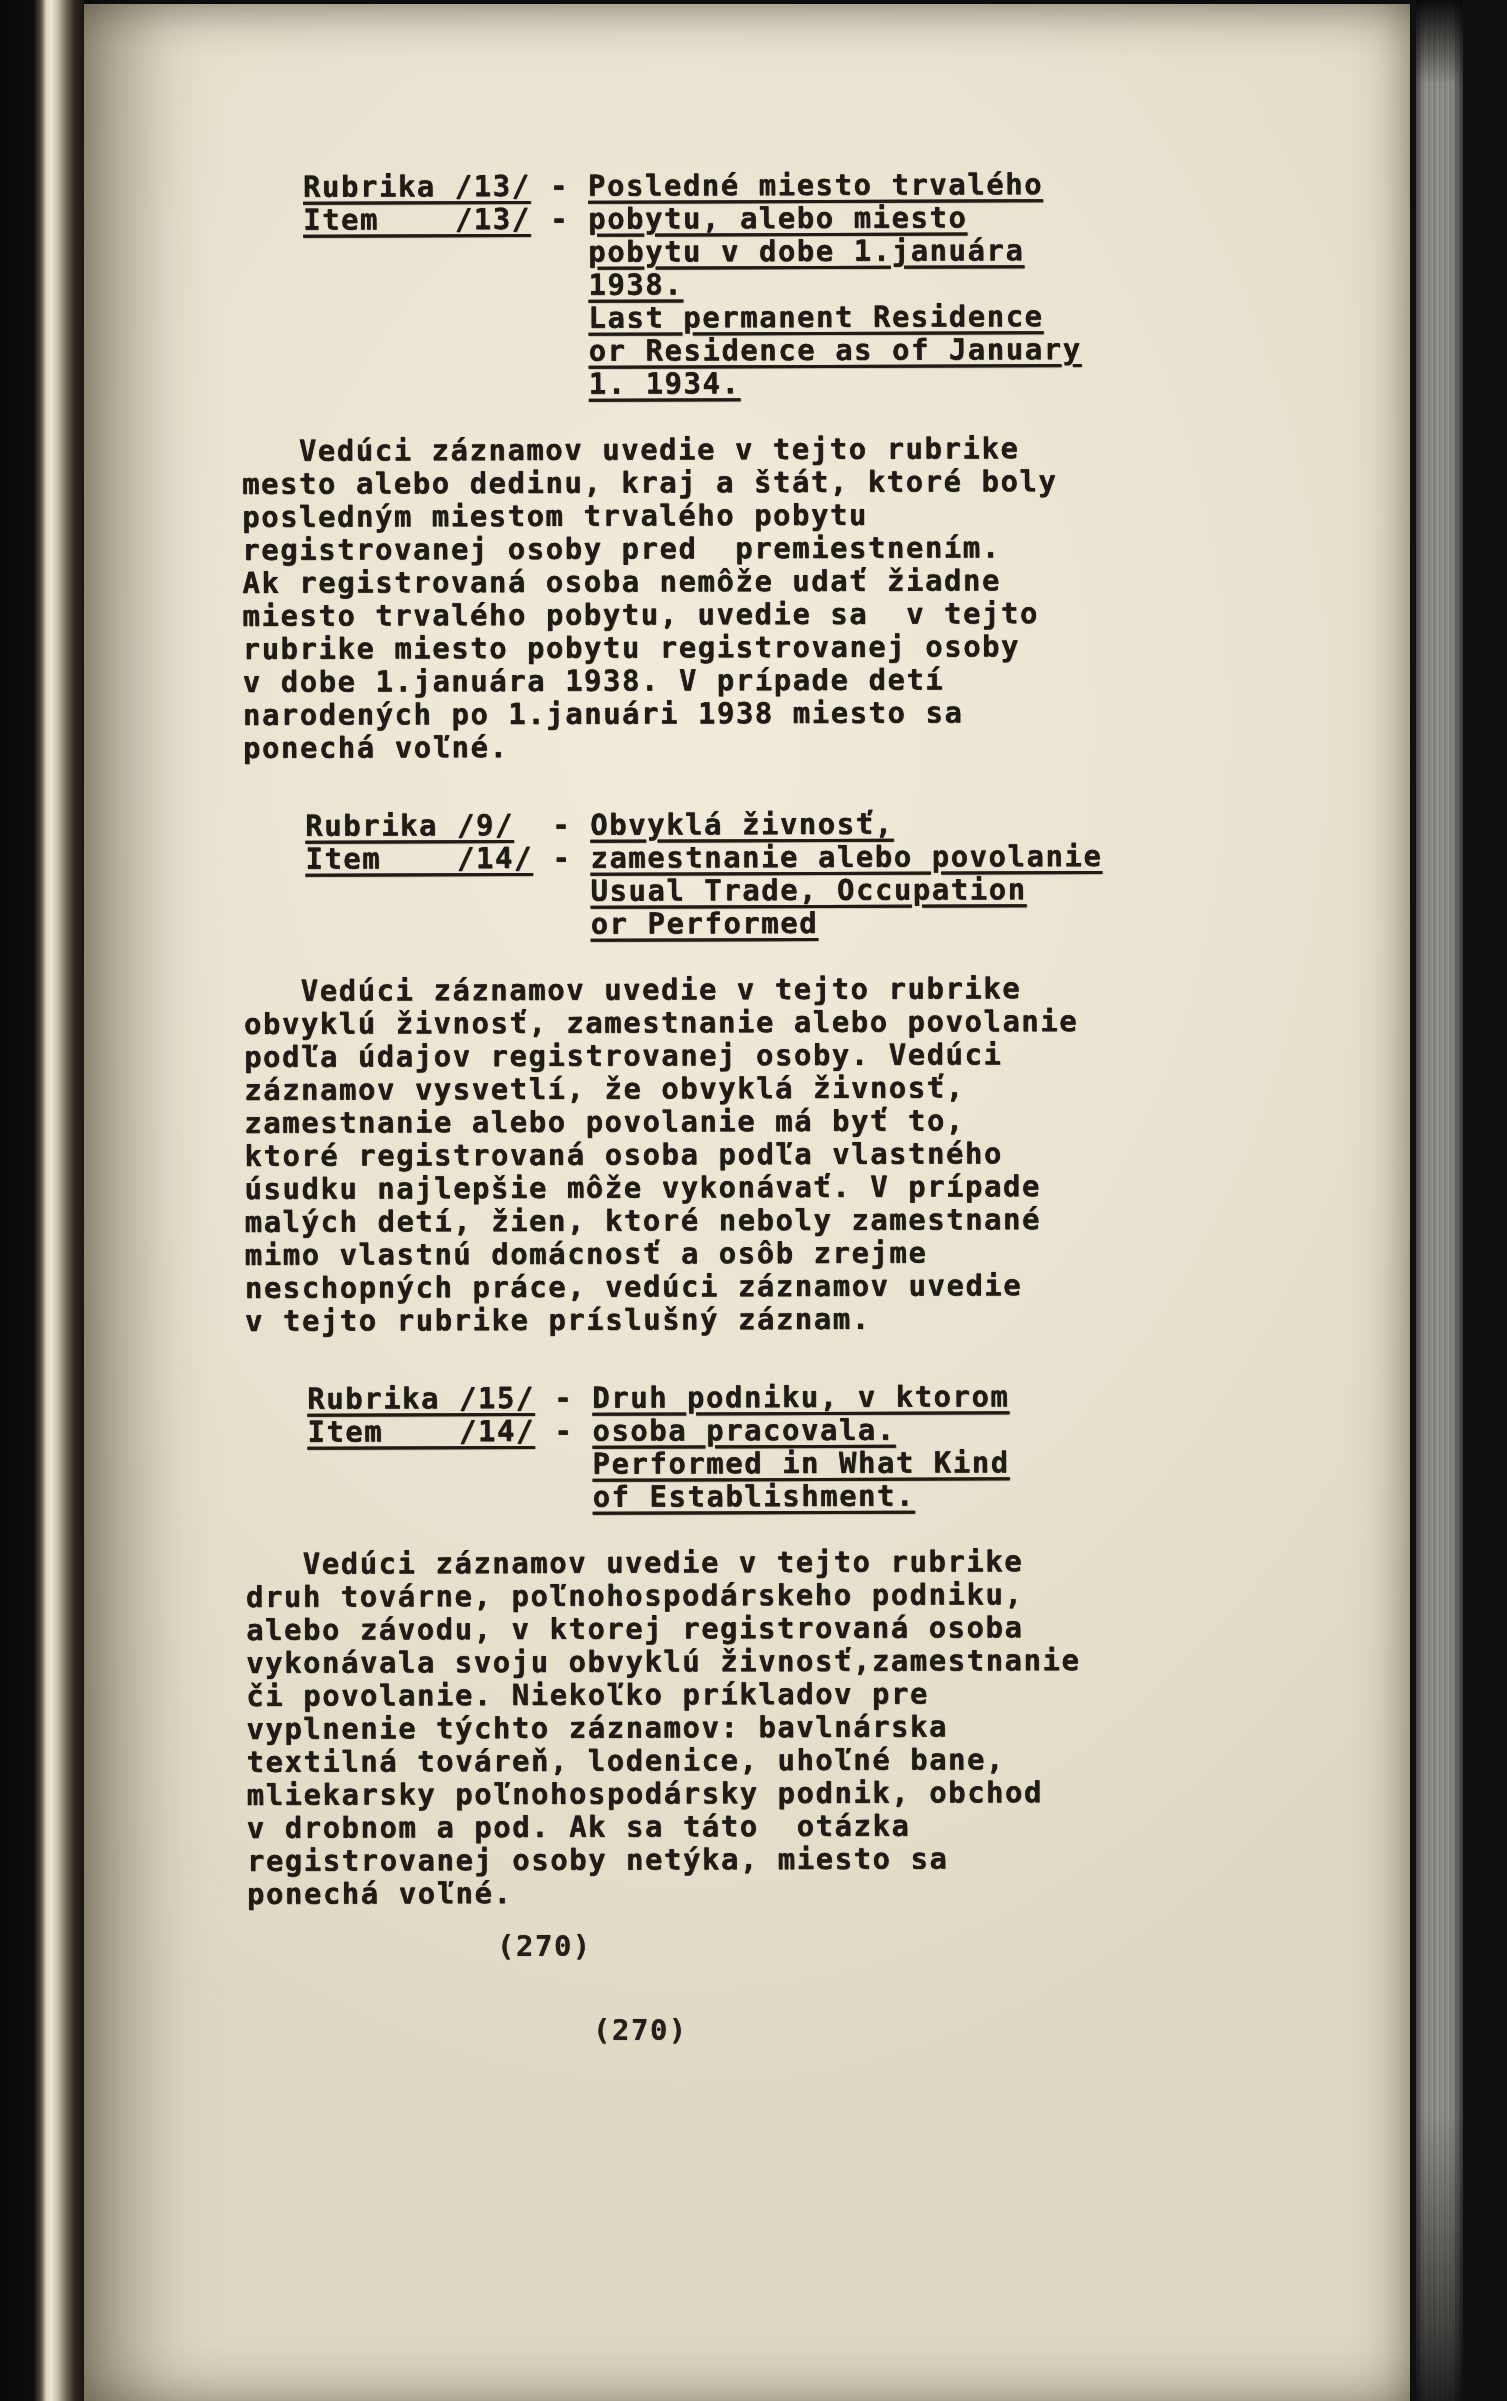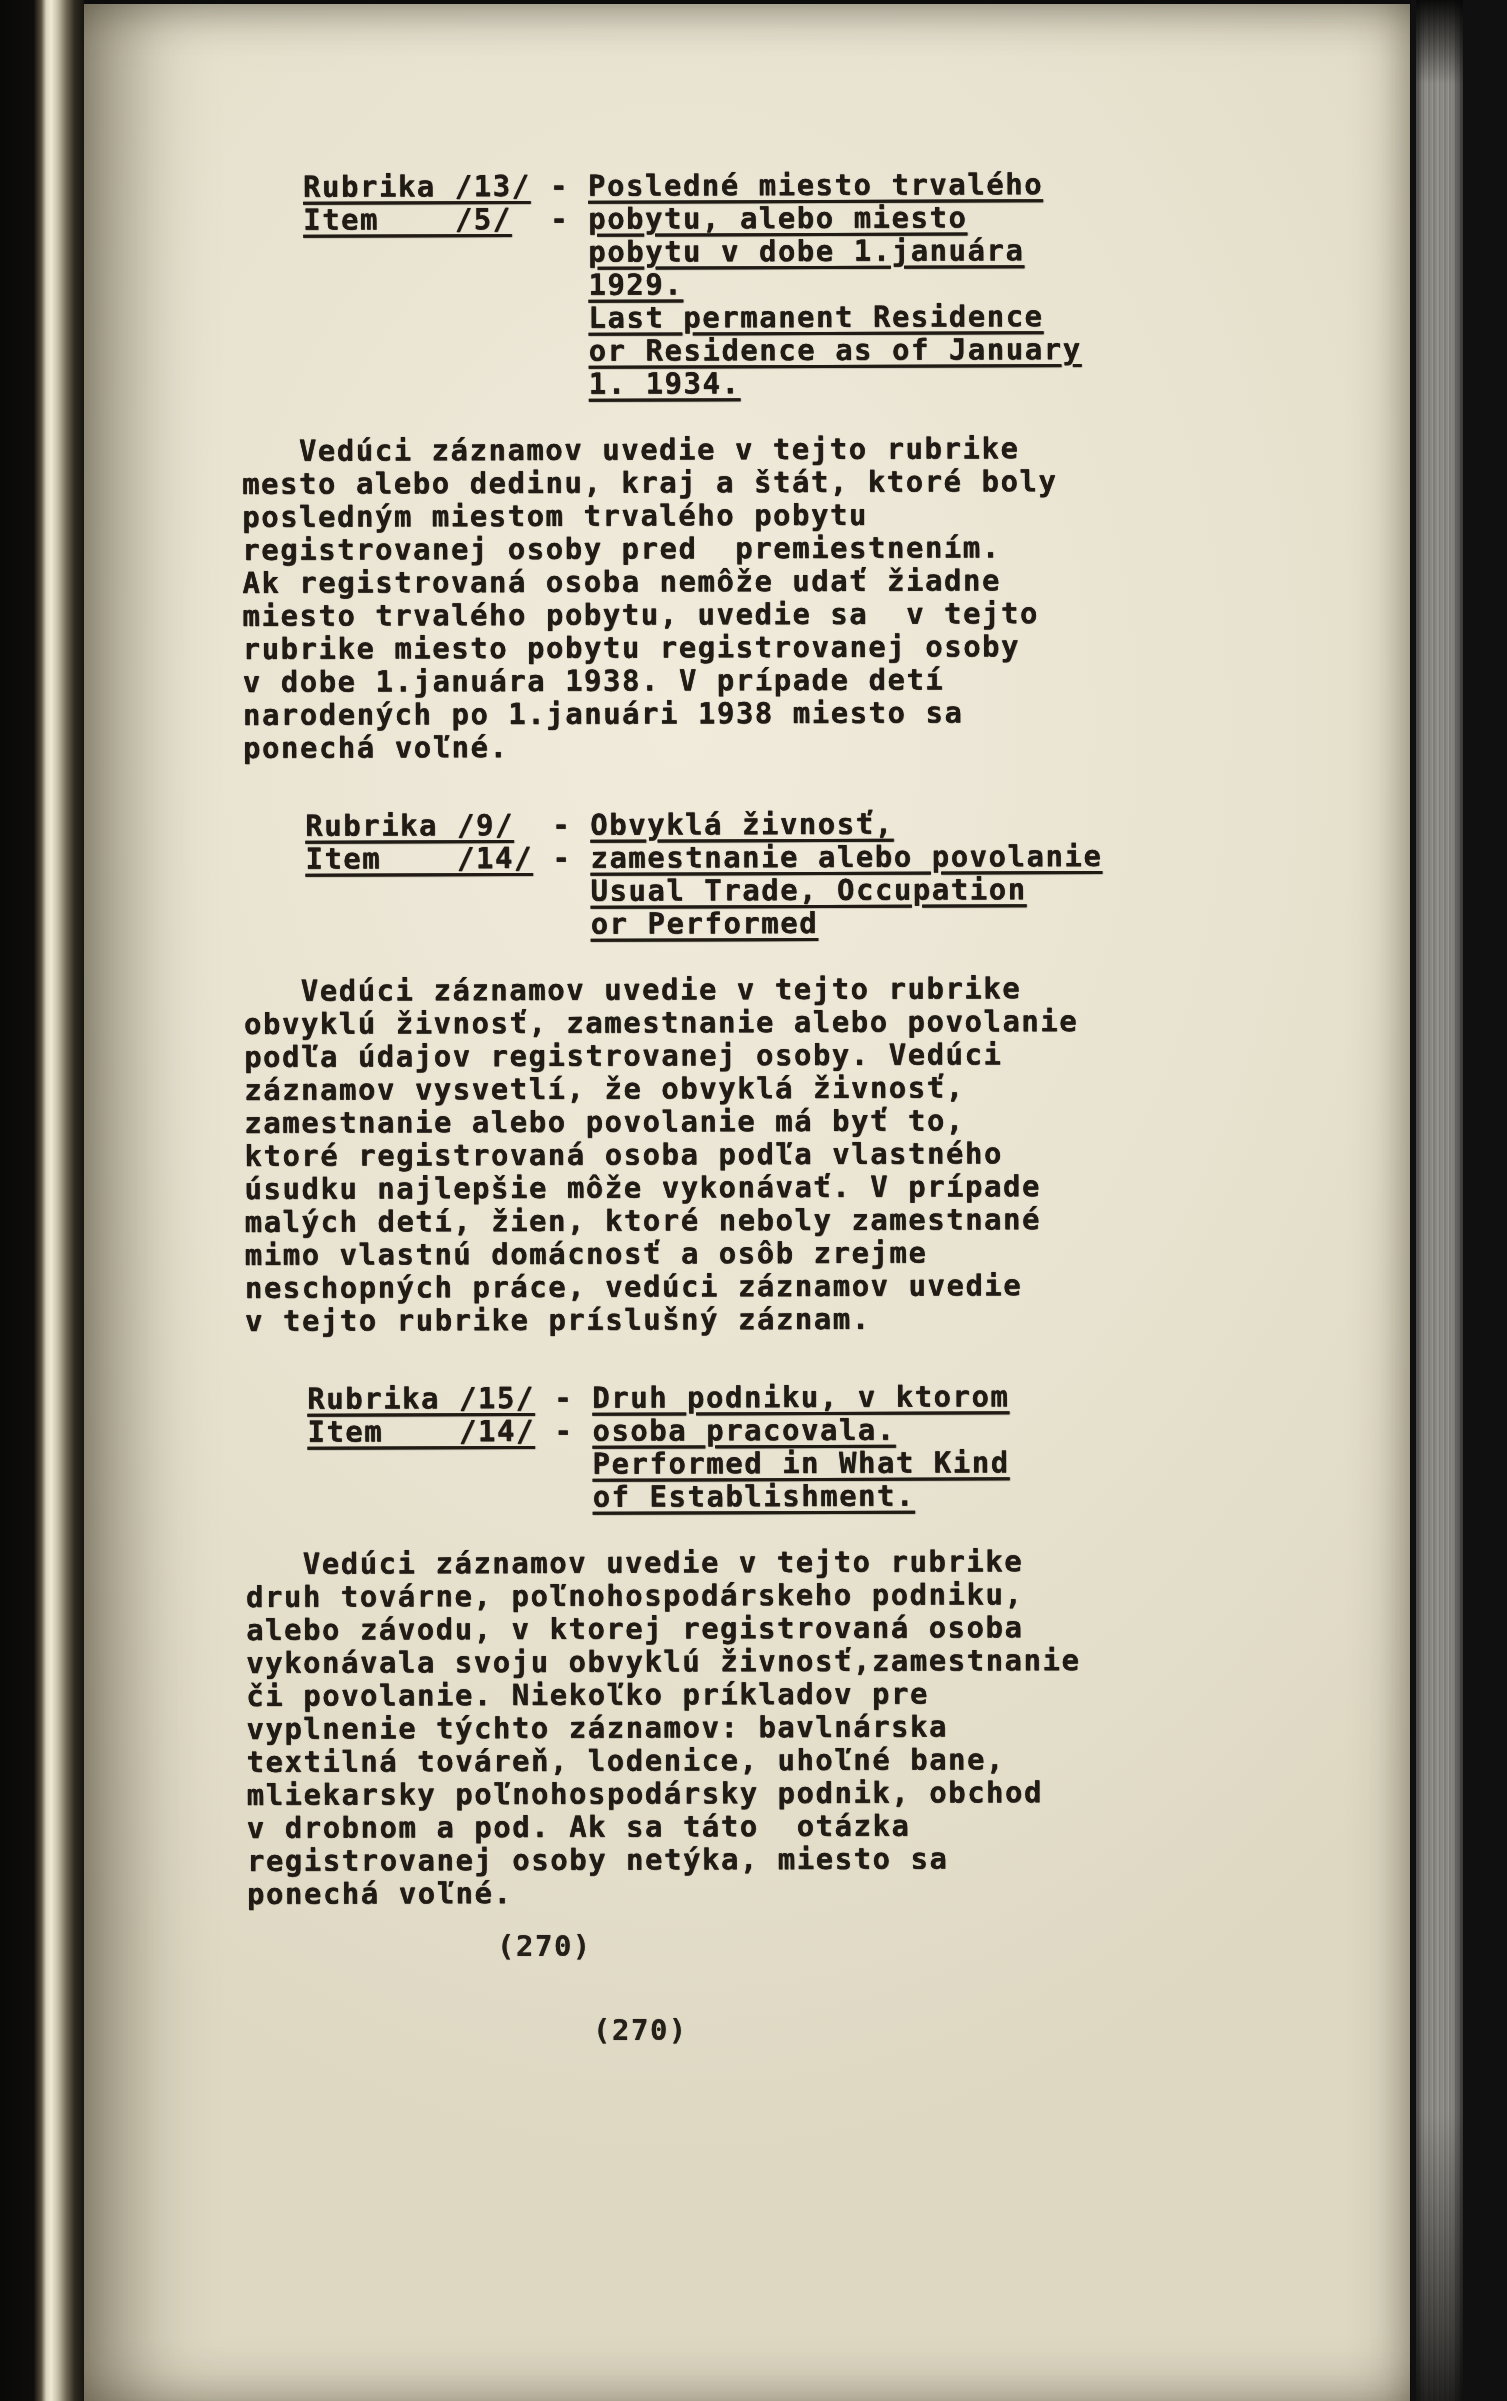--- a/index.html
+++ b/index.html
@@ -83,23 +83,23 @@
 </head>
 <body>
 
 <div class="left-gutter"></div>
 
 <div class="page">
   <div class="text-col">
       <div class="doc-section">
         <div class="heading">
           <div class="h-row"><span class="h-left u">Rubrika /13/</span><span class="h-dash">-</span><span class="h-right u">Posledné miesto trvalého</span></div>
-          <div class="h-row"><span class="h-left u">Item    /5/</span><span class="h-dash">-</span><span class="h-right u">pobytu, alebo miesto</span></div>
+          <div class="h-row"><span class="h-left u">Item    /13/</span><span class="h-dash">-</span><span class="h-right u">pobytu, alebo miesto</span></div>
           <div class="h-row"><span class="h-left"></span><span class="h-dash"></span><span class="h-right u">pobytu v dobe 1.januára</span></div>
-          <div class="h-row"><span class="h-left"></span><span class="h-dash"></span><span class="h-right u">1929.</span></div>
+          <div class="h-row"><span class="h-left"></span><span class="h-dash"></span><span class="h-right u">1938.</span></div>
           <div class="h-row"><span class="h-left"></span><span class="h-dash"></span><span class="h-right u">Last permanent Residence</span></div>
           <div class="h-row"><span class="h-left"></span><span class="h-dash"></span><span class="h-right u">or Residence as of January</span></div>
           <div class="h-row"><span class="h-left"></span><span class="h-dash"></span><span class="h-right u">1. 1934.</span></div>
         </div>
         <div class="body-par">
           <div class="b-line">   Vedúci záznamov uvedie v tejto rubrike</div>
           <div class="b-line">mesto alebo dedinu, kraj a štát, ktoré boly</div>
           <div class="b-line">posledným miestom trvalého pobytu</div>
           <div class="b-line">registrovanej osoby pred  premiestnením.</div>
           <div class="b-line">Ak registrovaná osoba nemôže udať žiadne</div>

